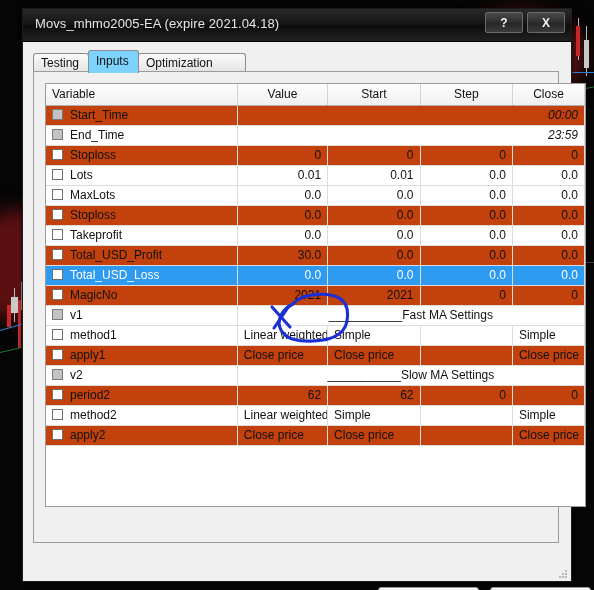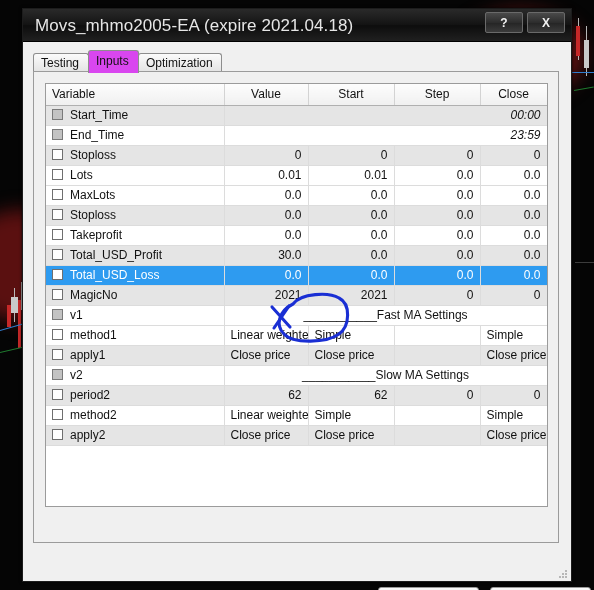--- a/index.html
+++ b/index.html
@@ -55,21 +55,21 @@
   #titlebar {
     position: relative;
     height: 32px;
     background: linear-gradient(to bottom, #2a2a2a 0%, #141414 48%, #0d0d0d 52%, #202020 100%);
     border-bottom: 1px solid #000;
   }
   #title-text {
     position: absolute;
     left: 12px; top: 7px;
     color: #e6e6e6;
-    font-size: 17px;
+    font-size: 13px;
     letter-spacing: 0.1px;
     white-space: nowrap;
   }
   .tb-btn {
     position: absolute;
     top: 3px;
     width: 38px; height: 21px;
     background: linear-gradient(to bottom, #4a4a4a 0%, #2d2d2d 50%, #242424 51%, #3b3b3b 100%);
     border: 1px solid #6a6a6a;
     border-radius: 2px;
@@ -108,39 +108,39 @@
     border-radius: 3px 3px 0 0;
     font-size: 12px;
     color: #111;
     padding: 0 7px;
     line-height: 18px;
     box-sizing: border-box;
   }
   .tab.active {
     top: 0;
     height: 23px;
-    background: #d946ef;
+    background: #7dd3fc;
     line-height: 20px;
     z-index: 3;
   }
 
   #tabpanel {
     position: absolute;
     left: 10px; top: 29px;
     width: 526px; height: 472px;
     background: #f0f0f0;
     border: 1px solid #9b9b9b;
     box-sizing: border-box;
   }
 
   
   #grid {
     position: absolute;
     left: 11px; top: 11px;
-    width: 503px; height: 424px;
+    width: 541px; height: 424px;
     background: #ffffff;
     border: 1px solid #9b9b9b;
     box-sizing: border-box;
     overflow: hidden;
   }
   table.tbl {
     border-collapse: collapse;
     width: 100%;
     table-layout: fixed;
     font-size: 12px;
@@ -163,21 +163,21 @@
   table.tbl td {
     height: 20px;
     border-right: 1px solid #dcdcdc;
     border-bottom: 1px solid #dcdcdc;
     padding: 0 6px;
     box-sizing: border-box;
     white-space: nowrap;
     overflow: hidden;
   }
   td.last { border-right: none; }
-  tr.odd  td { background: #e5e5e5; }
+  tr.odd  td { background: #c2410c; }
   tr.even td { background: #ffffff; }
   tr.sel  td { background: #2e9bf0; color: #ffffff; }
 
   td.varcell { text-align: left; padding-left: 4px; }
   td.numcell { text-align: right; }
   td.txtcell { text-align: left; }
   td.spancell { text-align: right; font-style: italic; }
   td.sepcell  { text-align: center; }
 
   .cbx {
@@ -256,21 +256,21 @@
     <div id="title-text">Movs_mhmo2005-EA (expire 2021.04.18)</div>
     <div class="tb-btn" id="btn-help">?</div>
     <div class="tb-btn" id="btn-close">X</div>
   </div>
 
   <div id="client">
 
     <div id="tabstrip">
       <div class="tab" style="left:0px;  width:56px;">Testing</div>
       <div class="tab active" style="left:55px; width:51px;">Inputs</div>
-      <div class="tab" style="left:105px;width:84px;">Optimization</div>
+      <div class="tab" style="left:105px;width:108px;">Optimization</div>
     </div>
 
     <div id="tabpanel">
 
       <div id="grid">
         <table class="tbl">
           <colgroup>
             <col style="width:178px">
             <col style="width:84px">
             <col style="width:86px">

